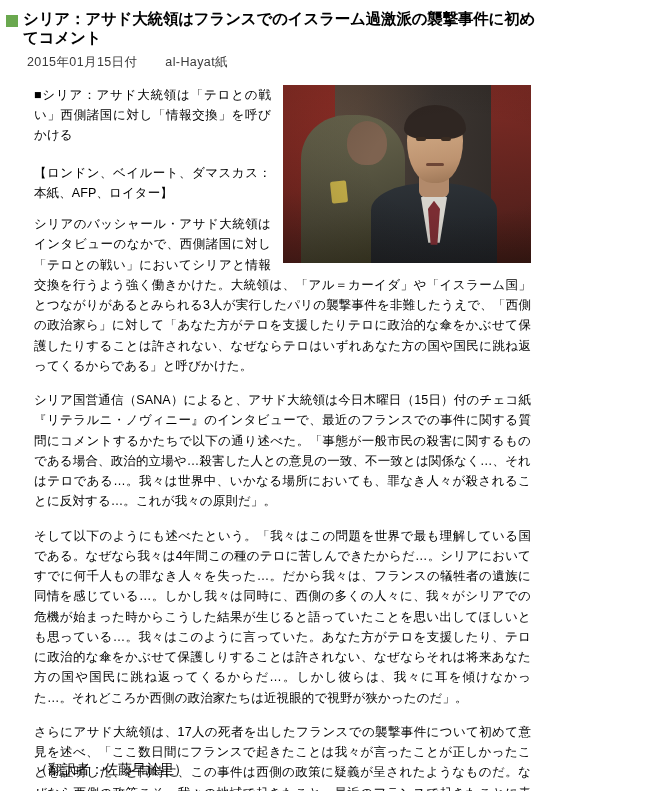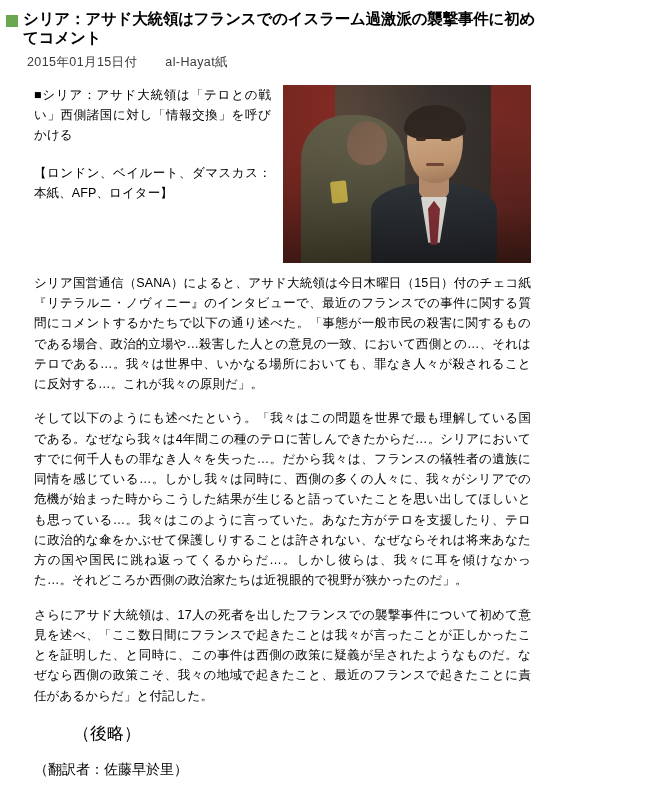--- a/index.html
+++ b/index.html
@@ -257,22 +257,23 @@
         <div class="assad-hair"></div>
         <div class="assad-eye-l"></div>
         <div class="assad-eye-r"></div>
         <div class="assad-mouth"></div>
       </div>
       <div class="blur"></div>
     </div>
 
     <p class="para lead">■シリア：アサド大統領は「テロとの戦い」西側諸国に対し「情報交換」を呼びかける</p>
     <p class="para sources">【ロンドン、ベイルート、ダマスカス：本紙、AFP、ロイター】</p>
+    <p class="para">シリアのバッシャール・アサド大統領はインタビューのなかで、西側諸国に対し「テロとの戦い」においてシリアと情報交換を行うよう強く働きかけた。大統領は、「アル＝カーイダ」や「イスラーム国」とつながりがあるとみられる3人が実行したパリの襲撃事件を非難したうえで、「西側の政治家ら」に対して「あなた方がテロを支援したりテロに政治的な傘をかぶせて保護したりすることは許されない、なぜならテロはいずれあなた方の国や国民に跳ね返ってくるからである」と呼びかけた。</p>
     <div class="clear"></div>
-    <p class="para">シリア国営通信（SANA）によると、アサド大統領は今日木曜日（15日）付のチェコ紙『リテラルニ・ノヴィニー』のインタビューで、最近のフランスでの事件に関する質問にコメントするかたちで以下の通り述べた。「事態が一般市民の殺害に関するものである場合、政治的立場や…殺害した人との意見の一致、において西側との…、それはテロである…。我々は世界中、いかなる場所においても、罪なき人々が殺されることに反対する…。これが我々の原則だ」。</p>
+    <p class="para">シリア国営通信（SANA）によると、アサド大統領は今日木曜日（15日）付のチェコ紙『リテラルニ・ノヴィニー』のインタビューで、最近のフランスでの事件に関する質問にコメントするかたちで以下の通り述べた。「事態が一般市民の殺害に関するものである場合、政治的立場や…殺害した人との意見の一致、不一致とは関係なく…、それはテロである…。我々は世界中、いかなる場所においても、罪なき人々が殺されることに反対する…。これが我々の原則だ」。</p>
     <p class="para">そして以下のようにも述べたという。「我々はこの問題を世界で最も理解している国である。なぜなら我々は4年間この種のテロに苦しんできたからだ…。シリアにおいてすでに何千人もの罪なき人々を失った…。だから我々は、フランスの犠牲者の遺族に同情を感じている…。しかし我々は同時に、西側の多くの人々に、我々がシリアでの危機が始まった時からこうした結果が生じると語っていたことを思い出してほしいとも思っている…。我々はこのように言っていた。あなた方がテロを支援したり、テロに政治的な傘をかぶせて保護しりすることは許されない、なぜならそれは将来あなた方の国や国民に跳ね返ってくるからだ…。しかし彼らは、我々に耳を傾けなかった…。それどころか西側の政治家たちは近視眼的で視野が狭かったのだ」。</p>
     <p class="para">さらにアサド大統領は、17人の死者を出したフランスでの襲撃事件について初めて意見を述べ、「ここ数日間にフランスで起きたことは我々が言ったことが正しかったことを証明した、と同時に、この事件は西側の政策に疑義が呈されたようなものだ。なぜなら西側の政策こそ、我々の地域で起きたこと、最近のフランスで起きたことに責任があるからだ」と付記した。</p>
   </div>
 
   <div class="footnote">（後略）</div>
 
   <div class="translator">（翻訳者：佐藤早於里）</div>
 
 </div>
 

